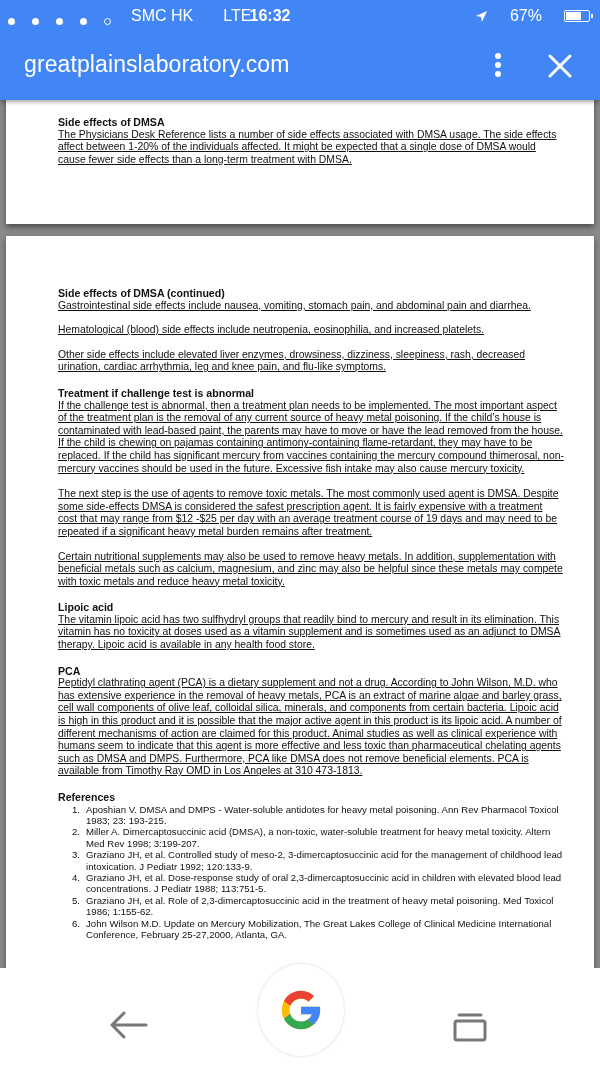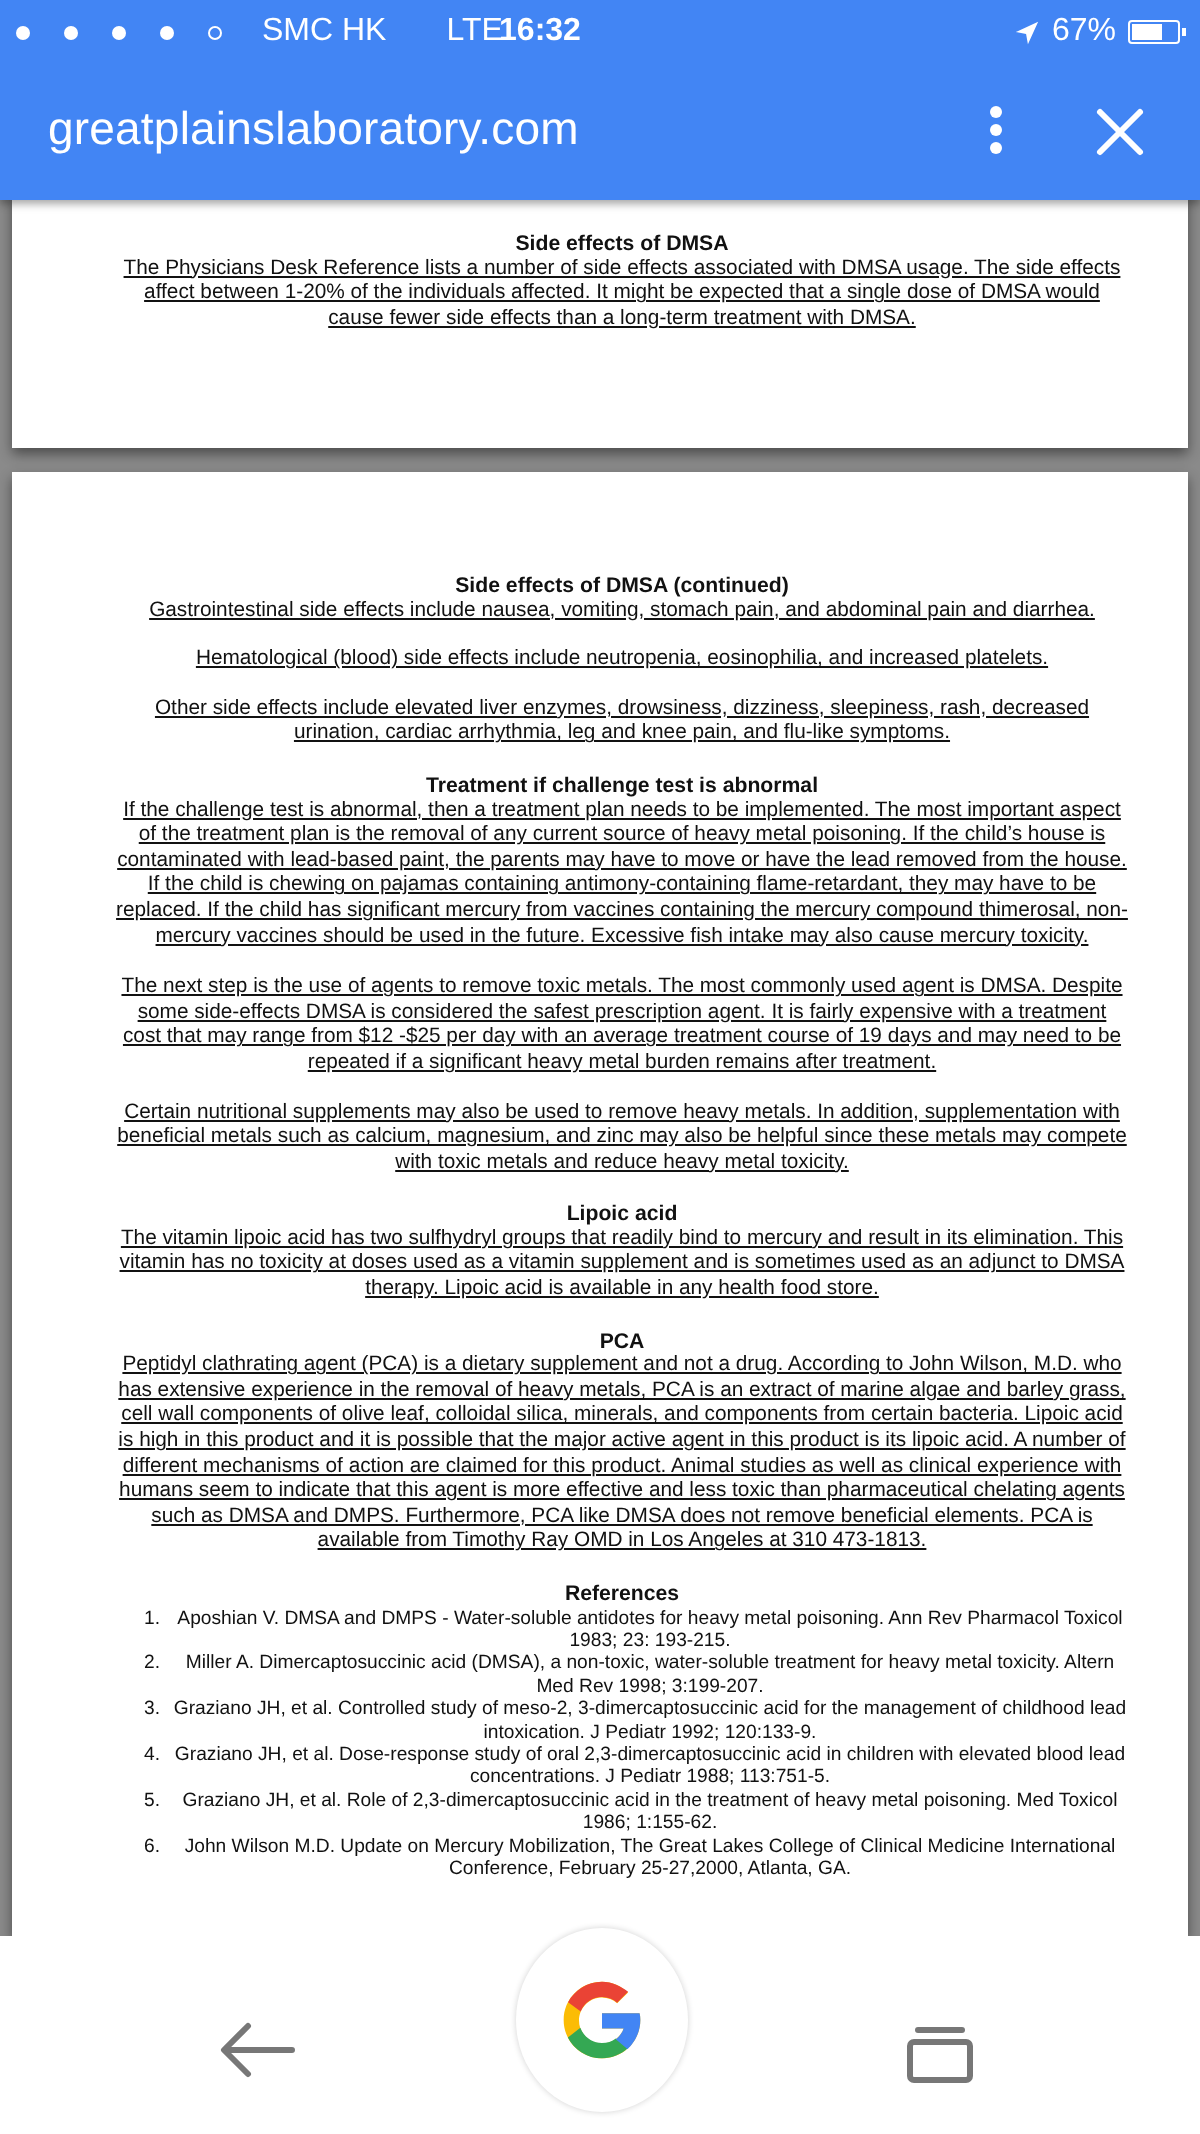--- a/index.html
+++ b/index.html
@@ -2,46 +2,46 @@
 <html><head>
 <meta charset="utf-8">
 <style>
   * { box-sizing: border-box; margin: 0; padding: 0; }
   html, body { width: 600px; height: 1067px; overflow: hidden; background: #8a8a8a; }
   body { position: relative; font-family: "Liberation Sans", sans-serif; }
 
   
   .topbar { position: absolute; left: 0; top: 0; width: 600px; height: 100px; background: #4285f4; color: #fff; z-index: 5; box-shadow: 0 2px 4px rgba(0,0,0,0.35); }
   .status { position: absolute; left: 0; top: 0; width: 600px; height: 34px; font-size: 16px; }
-  .status .carrier { position: absolute; left: 8px; top: 7px; display: flex; align-items: center; gap: 16px; }
+  .status .carrier { position: absolute; left: 8px; top: 7px; display: flex; align-items: flex-end; gap: 16px; }
   .dot { display: inline-block; width: 7px; height: 7px; border-radius: 50%; background: #fff; margin-right: 1px; }
   .dot.empty { background: transparent; border: 1px solid #fff; }
   .carrier-name { margin-left: 3px; }
   .net { margin-left: 14px; }
   .status .time { position: absolute; left: 0; width: 540px; top: 7px; text-align: center; font-weight: bold; }
-  .status .right { position: absolute; right: 10px; top: 7px; display: flex; align-items: center; gap: 6px; }
+  .status .right { position: absolute; right: 10px; top: 7px; display: flex; align-items: center; gap: 22px; }
   .battery { width: 26px; height: 12px; border: 1px solid #fff; border-radius: 2px; position: relative; padding: 1px; }
   .battery-fill { height: 100%; background: #fff; }
   .battery:after { content: ""; position: absolute; right: -4px; top: 3px; width: 2px; height: 4px; background: #fff; }
   .urlbar { position: absolute; left: 0; top: 34px; width: 592px; height: 66px; }
   .url { position: absolute; left: 24px; top: 17px; font-size: 23px; letter-spacing: 0.1px; }
   .menu-btn { position: absolute; left: 488px; top: 16px; width: 20px; height: 30px; display: flex; flex-direction: column; align-items: center; justify-content: space-between; padding: 3px 0; }
   .menu-btn span { width: 6px; height: 6px; border-radius: 50%; background: #fff; display: block; }
   .close-btn { position: absolute; left: 546px; top: 18px; width: 28px; height: 28px; }
 
   
   .page { position: absolute; left: 6px; width: 588px; background: #fff; box-shadow: 0 3px 6px rgba(0,0,0,0.45); }
   .page1 { top: 96px; height: 128px; }
   .page2 { top: 236px; height: 732px; }
   .content { position: absolute; left: 52px; right: 30px; font-size: 10.4px; line-height: 12.6px; color: #111; }
   .page1 .content { top: 20px; }
   .page2 .content { top: 51px; }
   h3 { font-size: 10.6px; font-weight: bold; line-height: 12.6px; }
   p { margin-bottom: 12px; text-decoration: underline; }
-  .sec { margin-bottom: 0; text-align: center; }
+  .sec { margin-bottom: 0; }
   .sec p:last-child { margin-bottom: 13px; }
   ol { list-style: none; }
   ol li { position: relative; padding-left: 28px; line-height: 11.4px; font-size: 9.6px; }
   ol li .num { position: absolute; left: 14px; top: 0; }
 
   
   .bottomnav { position: absolute; left: 0; top: 968px; width: 600px; height: 99px; background: #fff; }
   .back-btn { position: absolute; left: 108px; top: 40px; width: 42px; height: 34px; }
   .gbtn { position: absolute; left: 258px; top: -4px; width: 86px; height: 92px; border-radius: 50%; background: #fff; box-shadow: 0 0 3px rgba(0,0,0,0.18); display: flex; align-items: center; justify-content: center; }
   .tabs-btn { position: absolute; left: 452px; top: 44px; width: 36px; height: 32px; }

